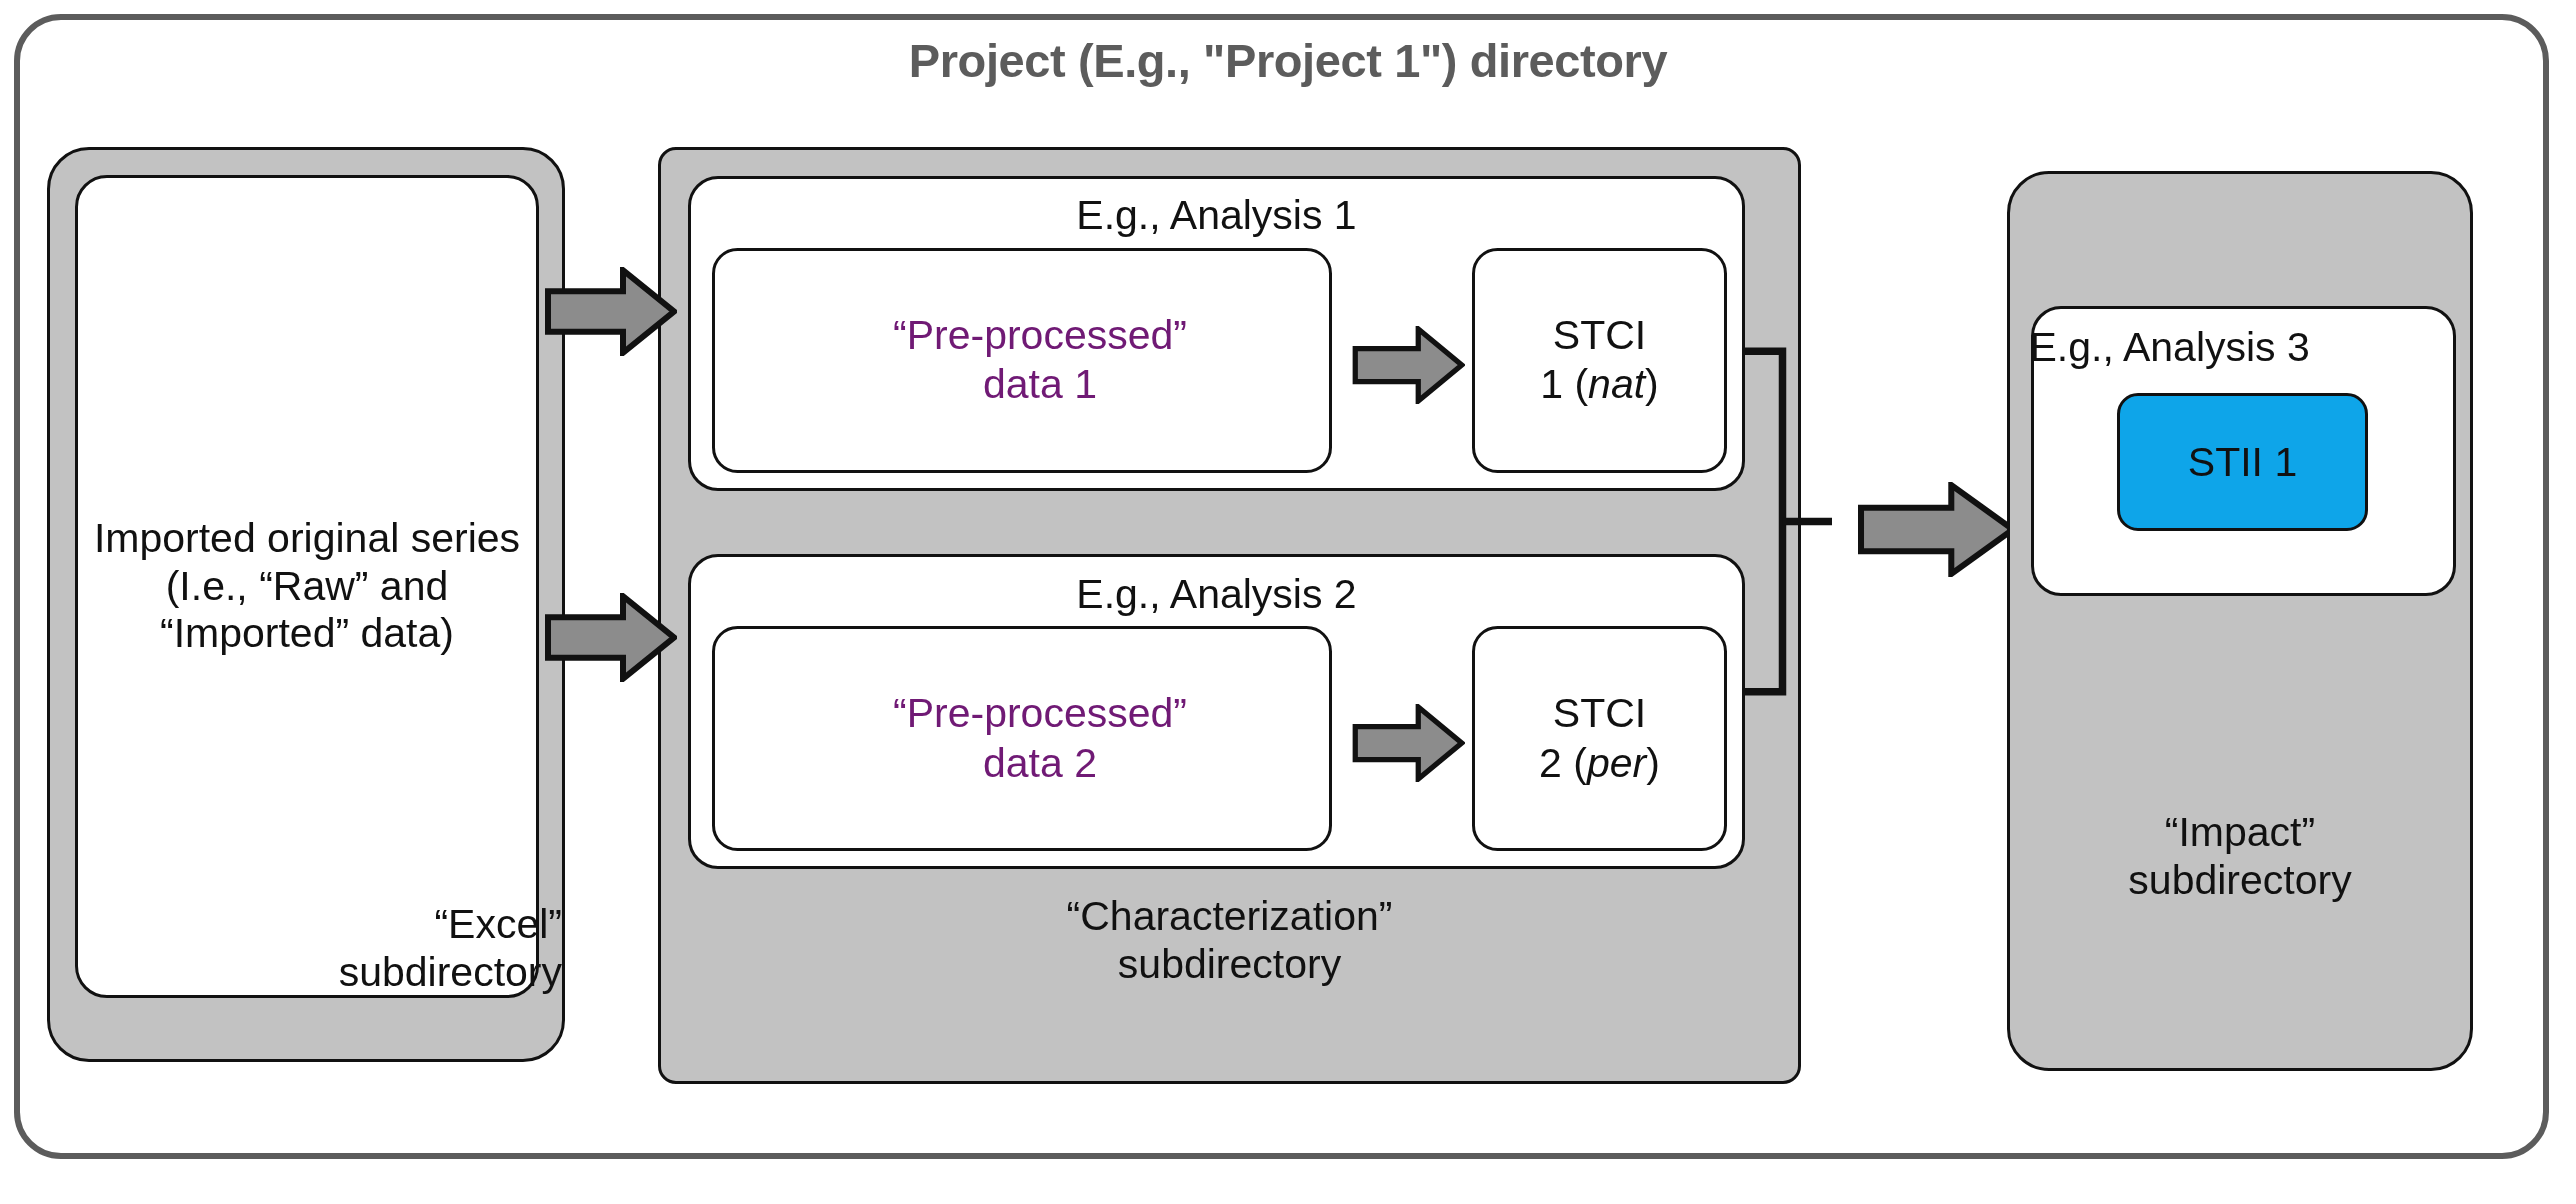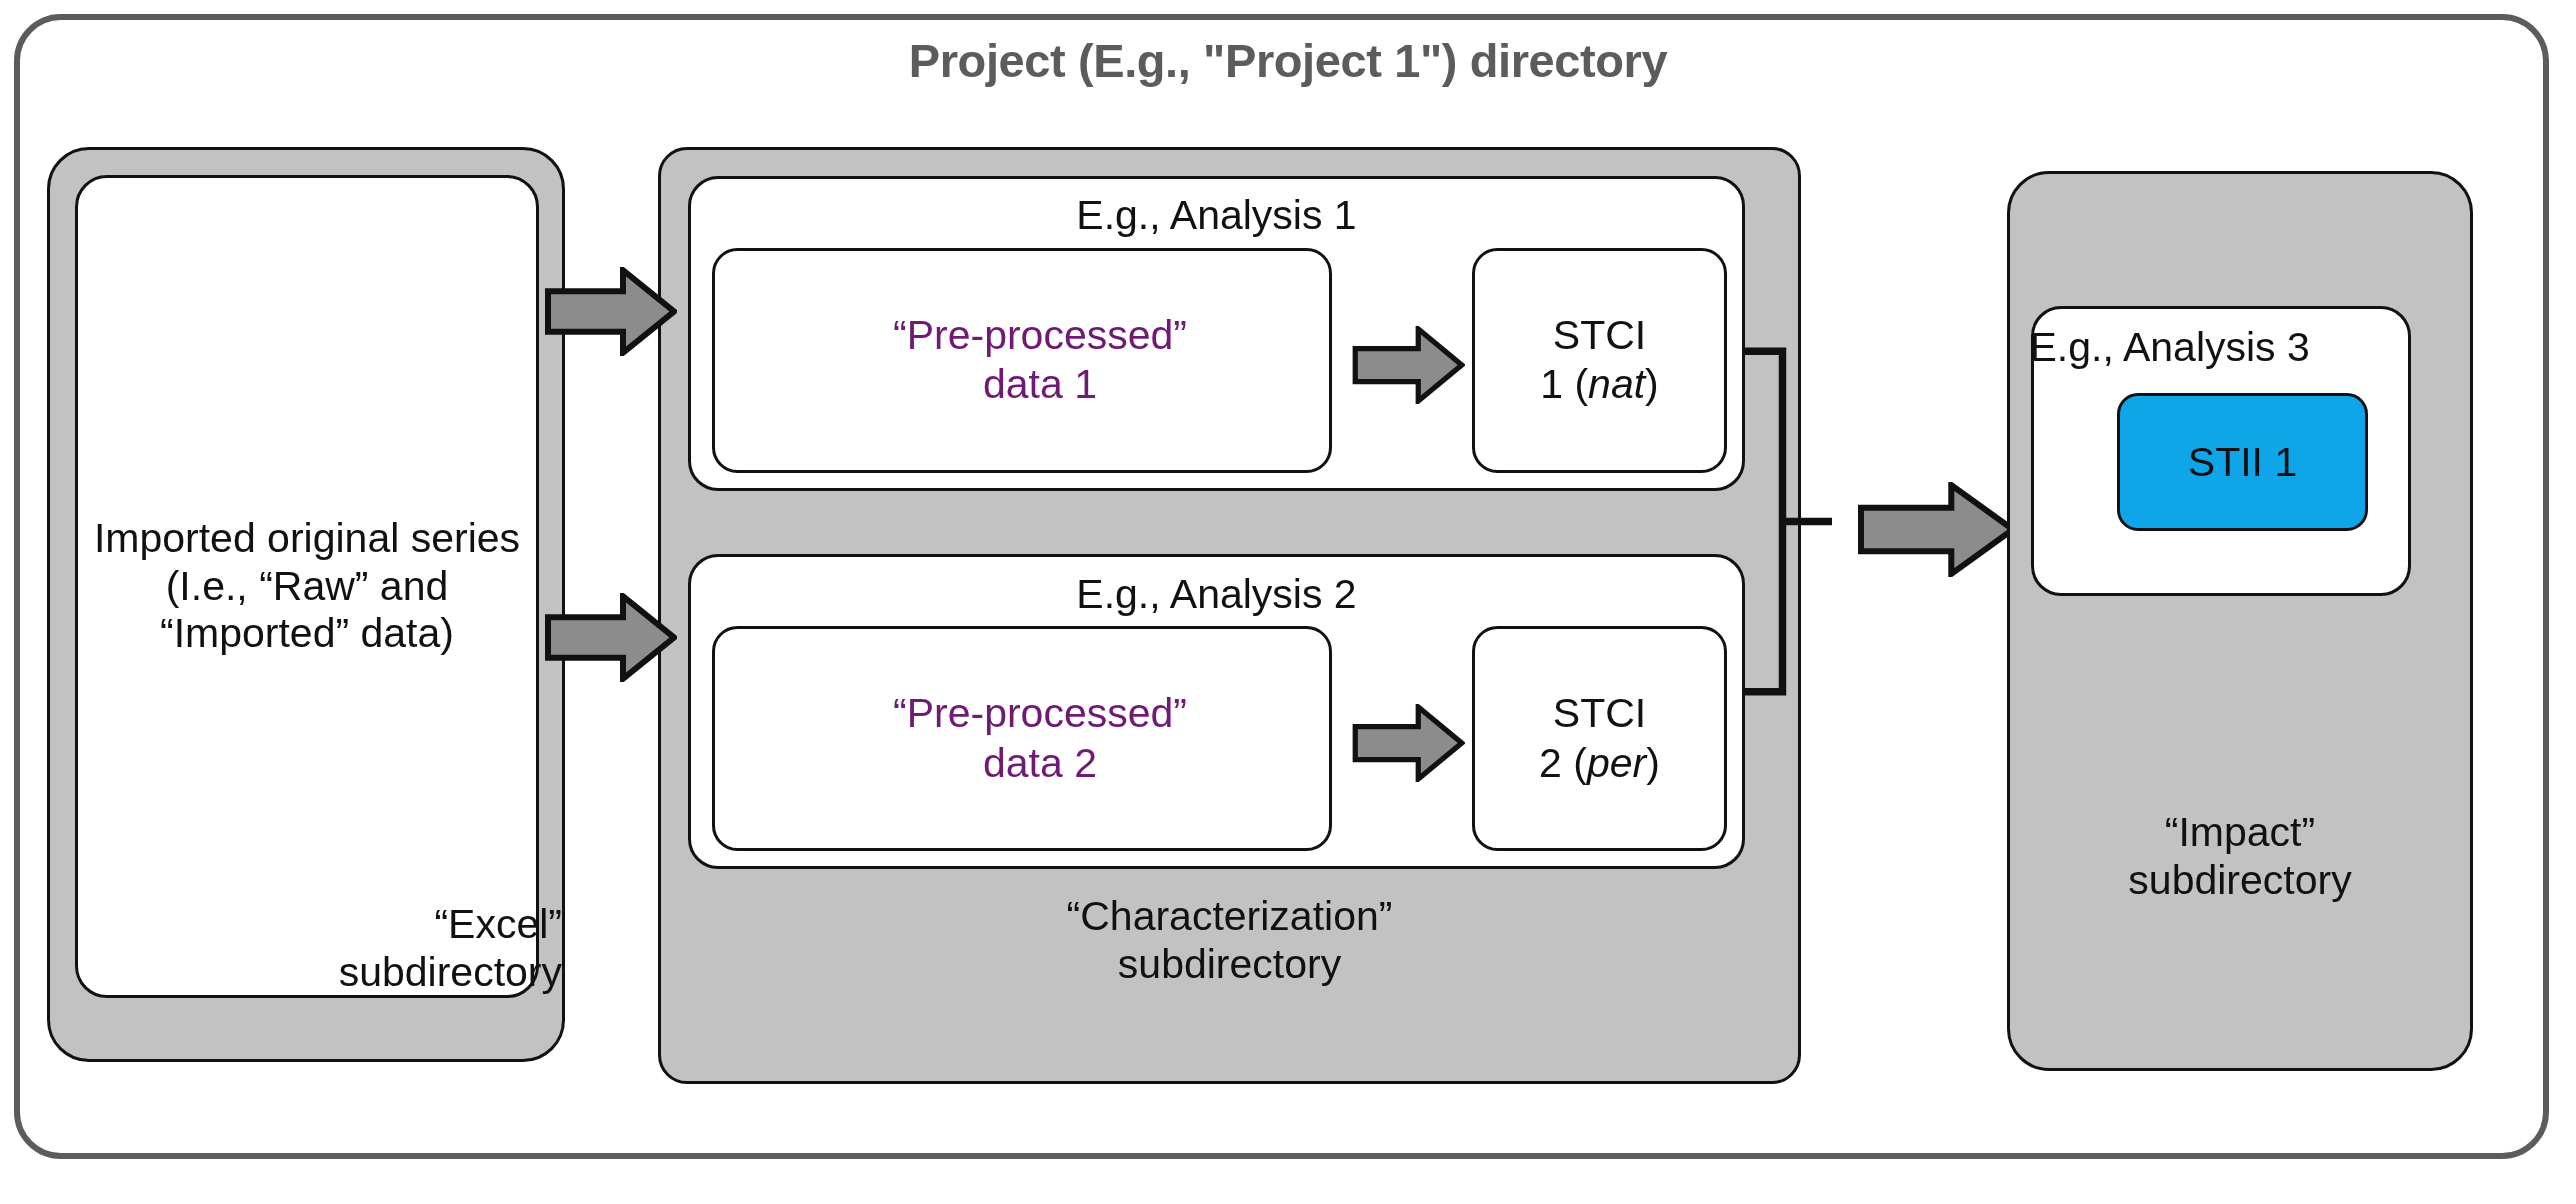--- a/index.html
+++ b/index.html
@@ -36,21 +36,21 @@
     display:flex;align-items:center;justify-content:center;
     font-size:41px;line-height:1.16;color:#111;text-align:center;padding:0 7.5px;
     box-sizing:border-box;
   }
   #excel-label{
     position:absolute;left:0;top:750px;width:100%;text-align:right;
     font-size:41px;line-height:1.18;color:#111;
   }
 
   
-  #char-dir{left:658px;top:147px;width:1143px;height:937px;border-radius:29px;}
+  #char-dir{left:658px;top:147px;width:1143px;height:937px;border-radius:18px;}
   #analysis1{left:27px;top:25.5px;width:1057px;height:315px;border-radius:30px;}
   #analysis2{left:27px;top:404px;width:1057px;height:315px;border-radius:30px;}
   .analysis-title{
     position:absolute;left:0;top:13.5px;width:100%;text-align:center;
     font-size:41px;color:#111;white-space:nowrap;
   }
   .pp-box{
     position:absolute;left:21px;top:69px;width:620px;height:225px;
     background:#fff;border:3.8px solid #111;border-radius:25.5px;box-sizing:border-box;
     display:flex;align-items:center;justify-content:center;text-align:center;
@@ -63,21 +63,21 @@
     font-size:41px;line-height:1.2;color:#111;
   }
   .stci-box i{font-style:italic;}
   #char-label{
     position:absolute;left:0;top:742px;width:100%;text-align:center;
     font-size:41px;line-height:1.18;color:#111;
   }
 
   
   #impact-dir{left:2007px;top:171px;width:466px;height:900px;border-radius:42px;}
-  #impact-inner{left:21px;top:132px;width:380px;height:290px;border-radius:30px;}
+  #impact-inner{left:21px;top:132px;width:425px;height:290px;border-radius:30px;}
   #analysis3-title{
     position:absolute;left:-4.5px;top:15px;width:466px;text-align:left;
     font-size:41px;color:#111;white-space:nowrap;
   }
   #stii-box{
     position:absolute;left:83px;top:84px;width:251px;height:138px;
     background:#0ea5e9;border:3.8px solid #111;border-radius:21px;box-sizing:border-box;
     display:flex;align-items:center;justify-content:center;
     font-size:41px;color:#111;
   }

